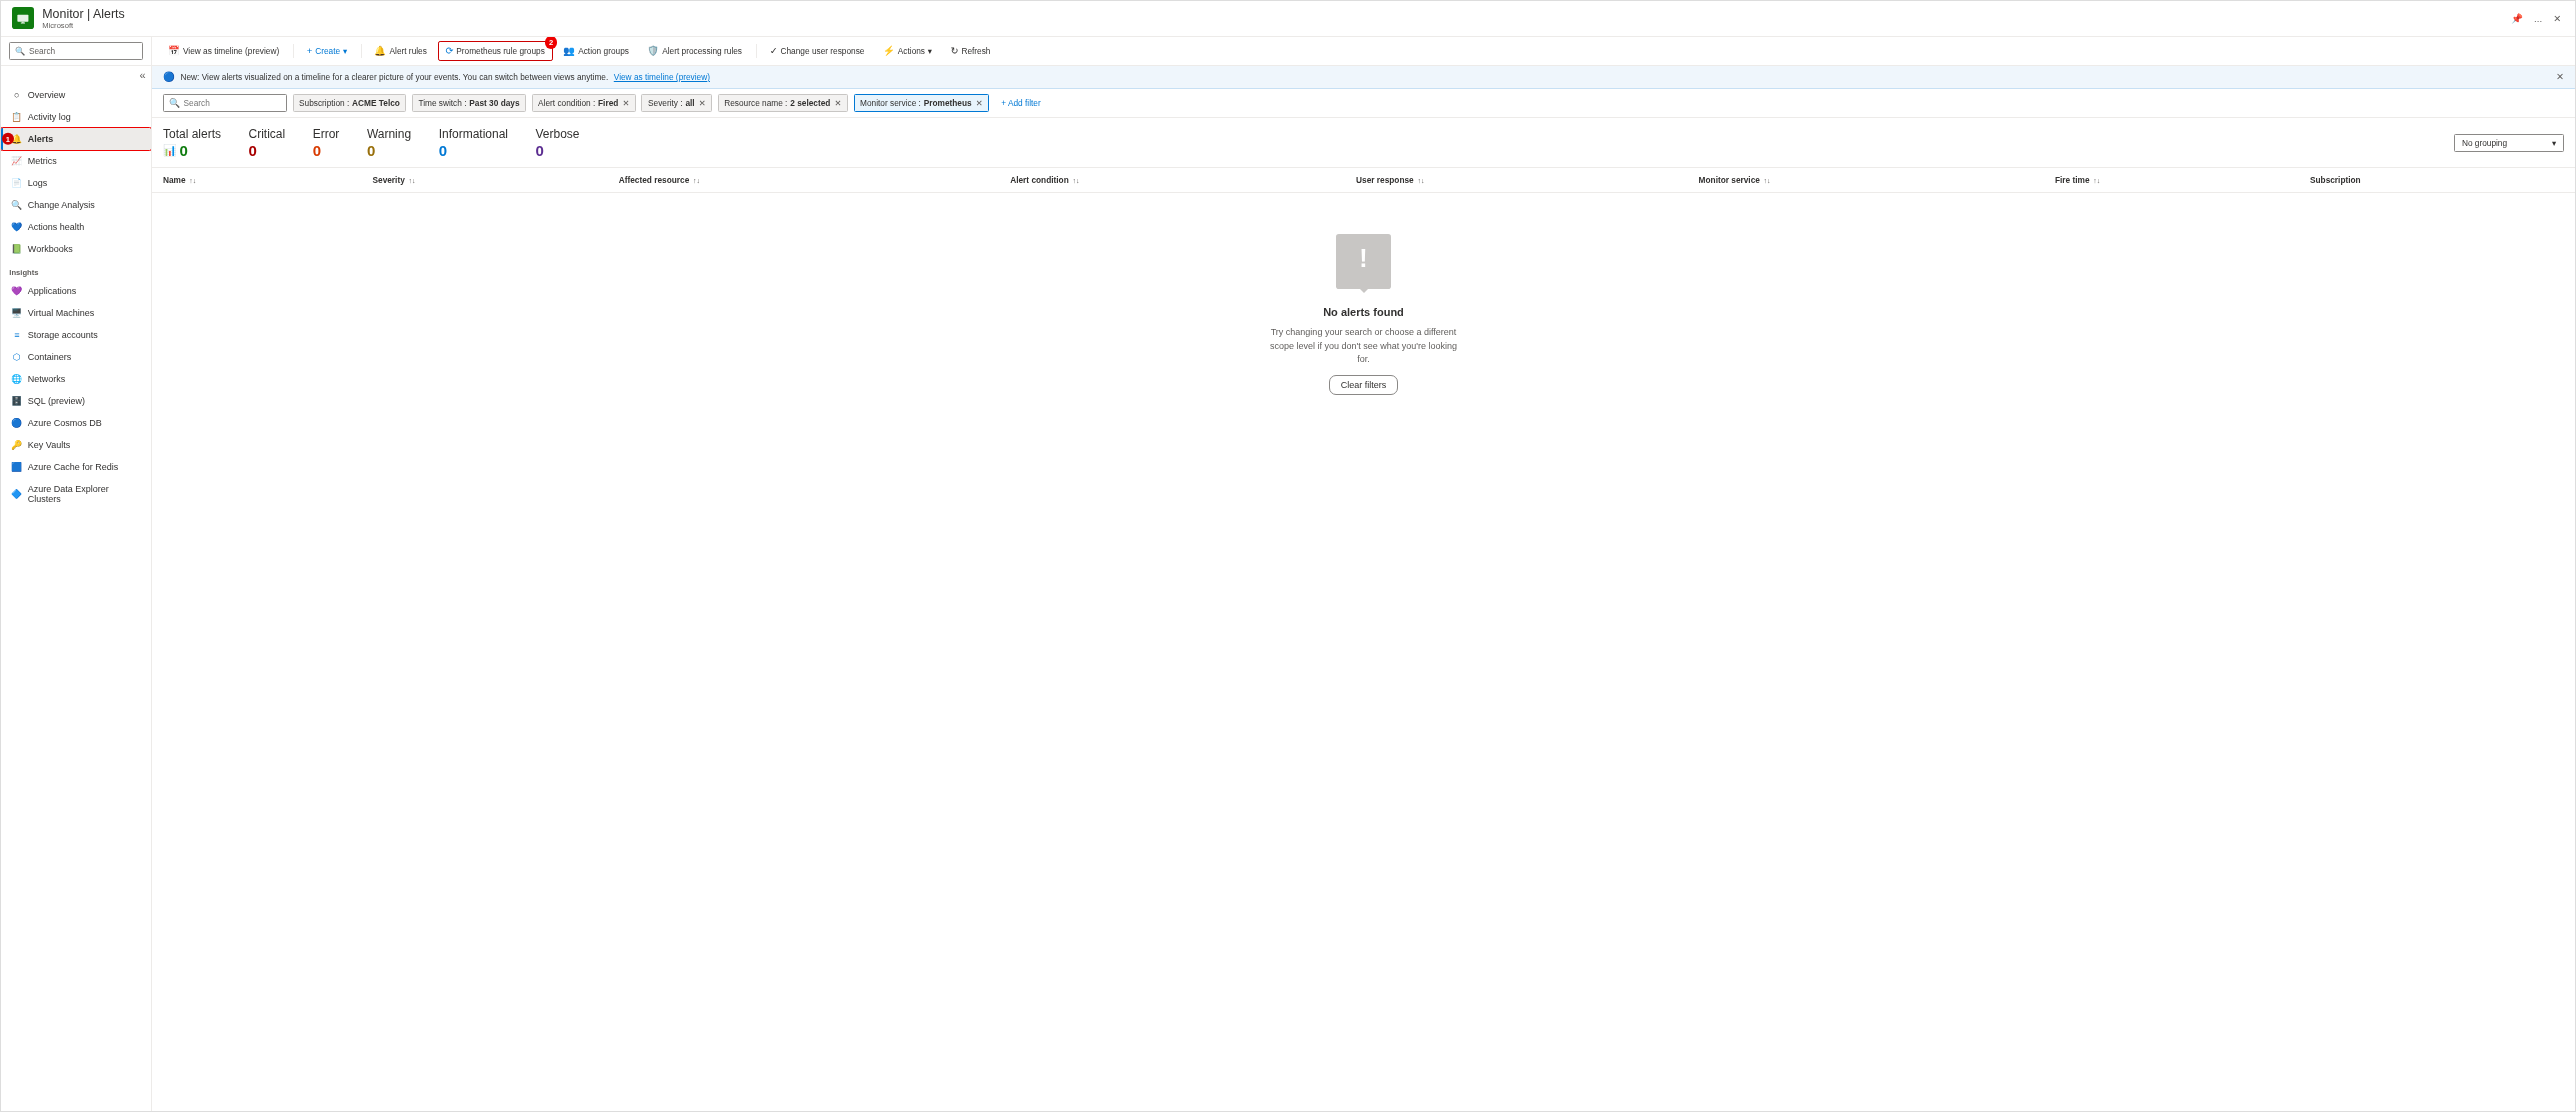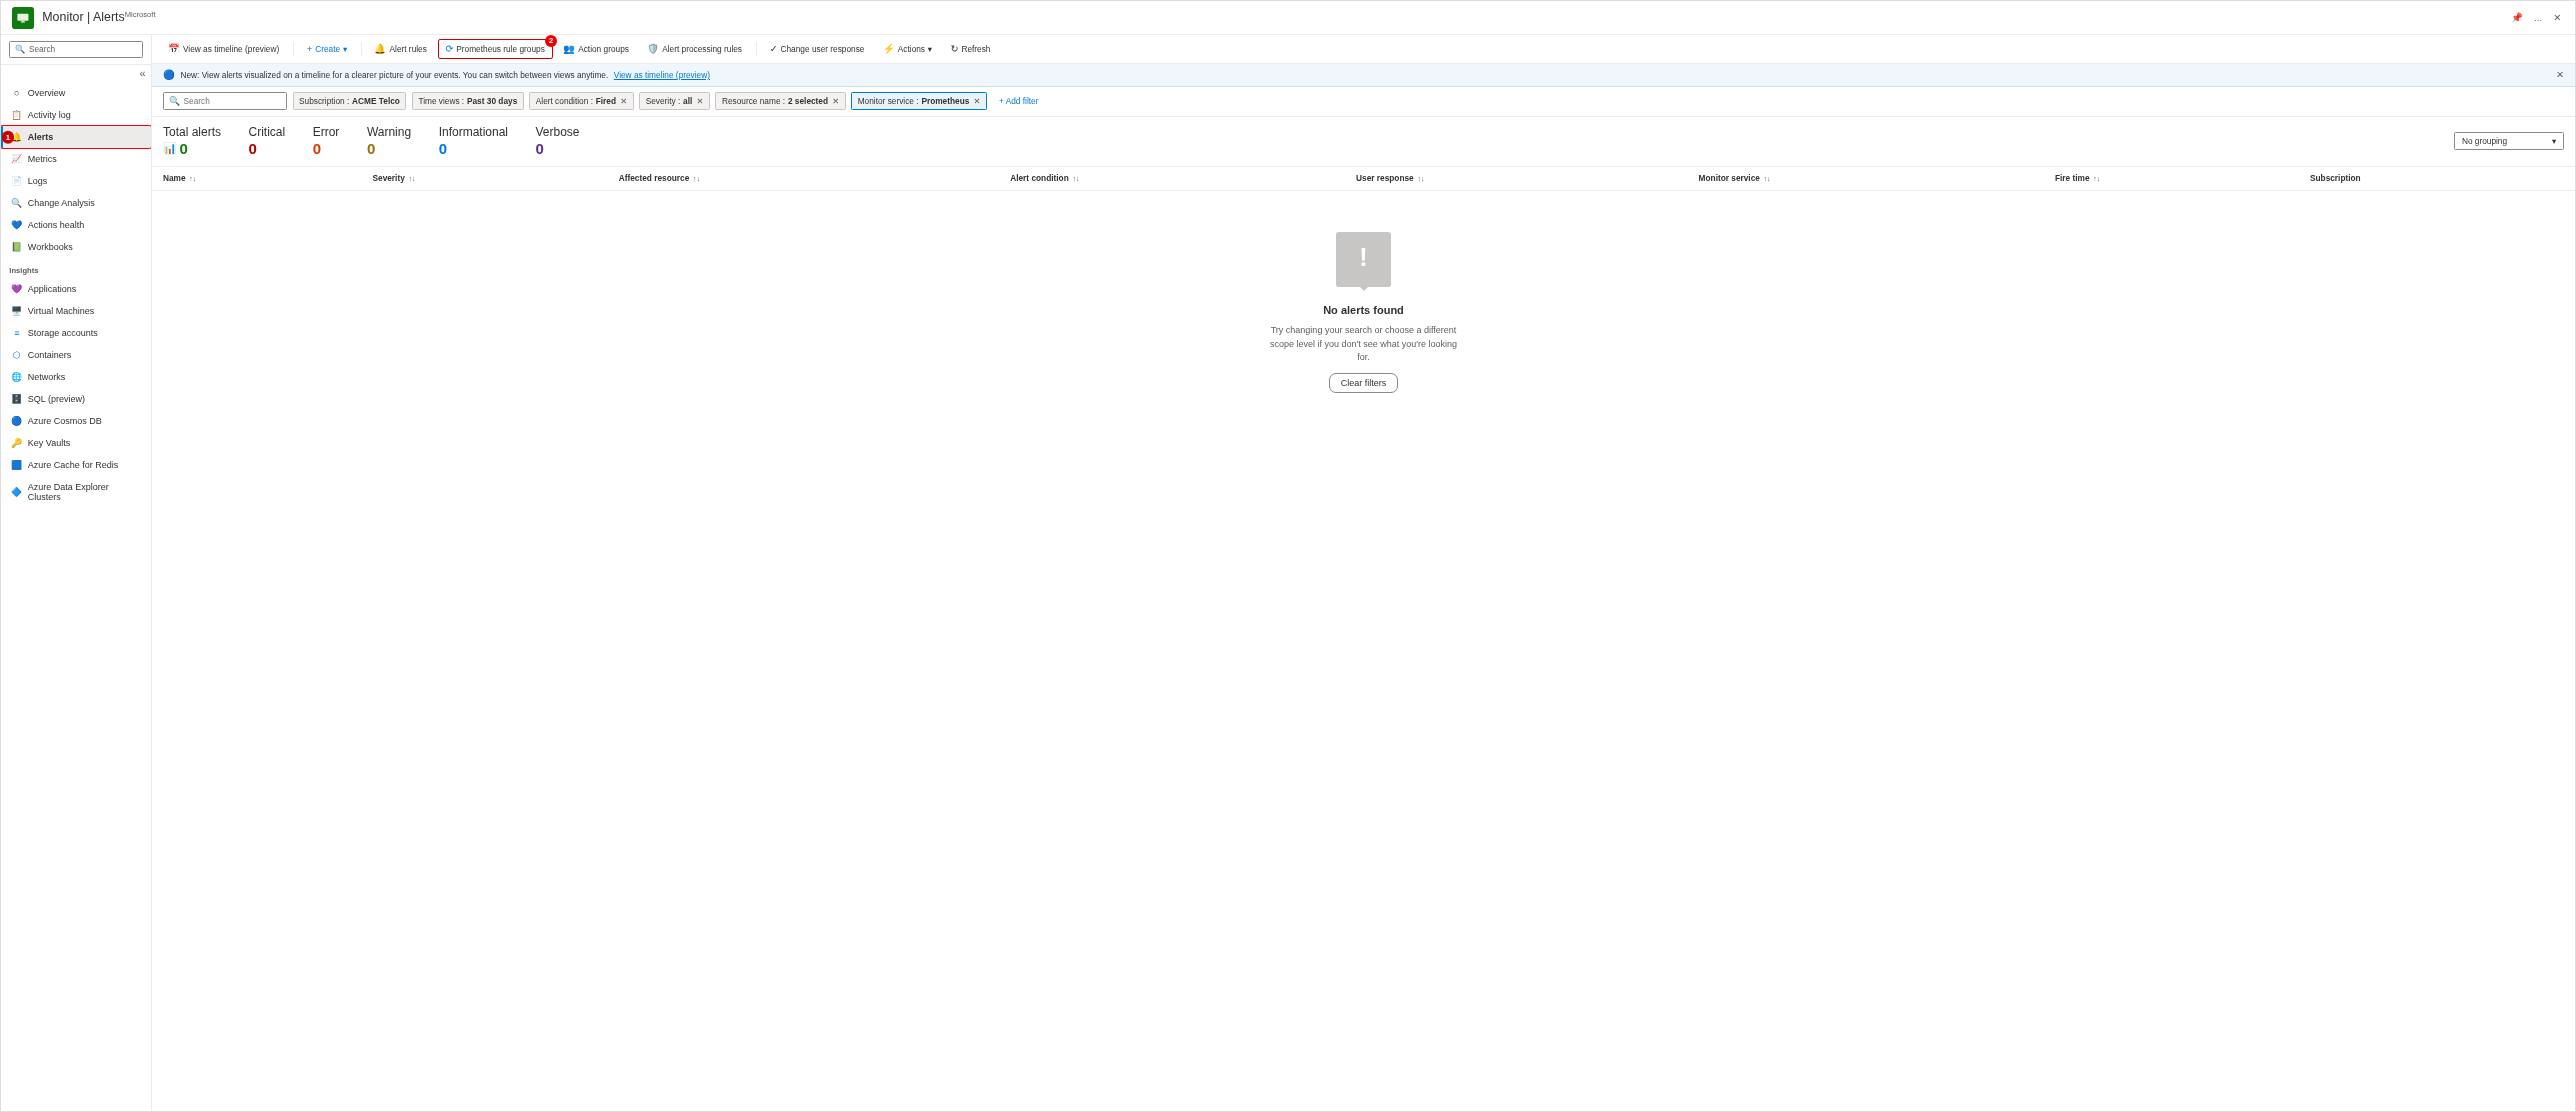--- a/index.html
+++ b/index.html
@@ -9,21 +9,21 @@
 
     
     .breadcrumb-bar { display: flex; align-items: center; padding: 4.1px 11px; background: #fff; border-bottom: 0.7px solid #edebe9; gap: 4.1px; font-size: 8.3px; color: #0078d4; }
     .breadcrumb-bar span { color: #323130; }
     .breadcrumb-separator { color: #605e5c; }
 
     
     .header { display: flex; align-items: center; padding: 5.5px 11px; background: #fff; border-bottom: 0.7px solid #edebe9; gap: 8.3px; }
     .header-icon { width: 22px; height: 22px; background: #107c10; border-radius: 2.8px; display: flex; align-items: center; justify-content: center; }
     .header-icon svg { width: 13.8px; height: 13.8px; fill: white; }
-    .header-title { display: flex; flex-direction: row; }
+    .header-title { display: flex; flex-direction: column; }
     .header-title h1 { font-size: 12.4px; font-weight: 600; line-height: 1.2; }
     .header-title h1 span { font-weight: 400; }
     .header-subtitle { font-size: 7.6px; color: #605e5c; }
     .header-actions { margin-left: auto; display: flex; gap: 5.5px; align-items: center; }
     .header-pin-btn, .header-more-btn, .header-close-btn { background: none; border: none; cursor: pointer; color: #605e5c; font-size: 9.6px; padding: 2.8px; border-radius: 1.4px; }
 
     
     .main-layout { display: flex; flex: 1; overflow: hidden; }
 
     
@@ -278,21 +278,21 @@
       <div class="filters-row">
         <div class="filter-search">
           <span style="color:#605e5c;">🔍</span>
           <input type="text" style="border: none; outline: none; font-size: 8.3px; width: 83px;" placeholder="Search">
         </div>
         <div class="filter-chip">
           <span class="chip-label">Subscription :</span>
           <span class="chip-value">ACME Telco</span>
         </div>
         <div class="filter-chip">
-          <span class="chip-label">Time views :</span>
+          <span class="chip-label">Time switch :</span>
           <span class="chip-value">Past 30 days</span>
         </div>
         <div class="filter-chip">
           <span class="chip-label">Alert condition :</span>
           <span class="chip-value">Fired</span>
           <span class="chip-close">✕</span>
         </div>
         <div class="filter-chip">
           <span class="chip-label">Severity :</span>
           <span class="chip-value">all</span>

